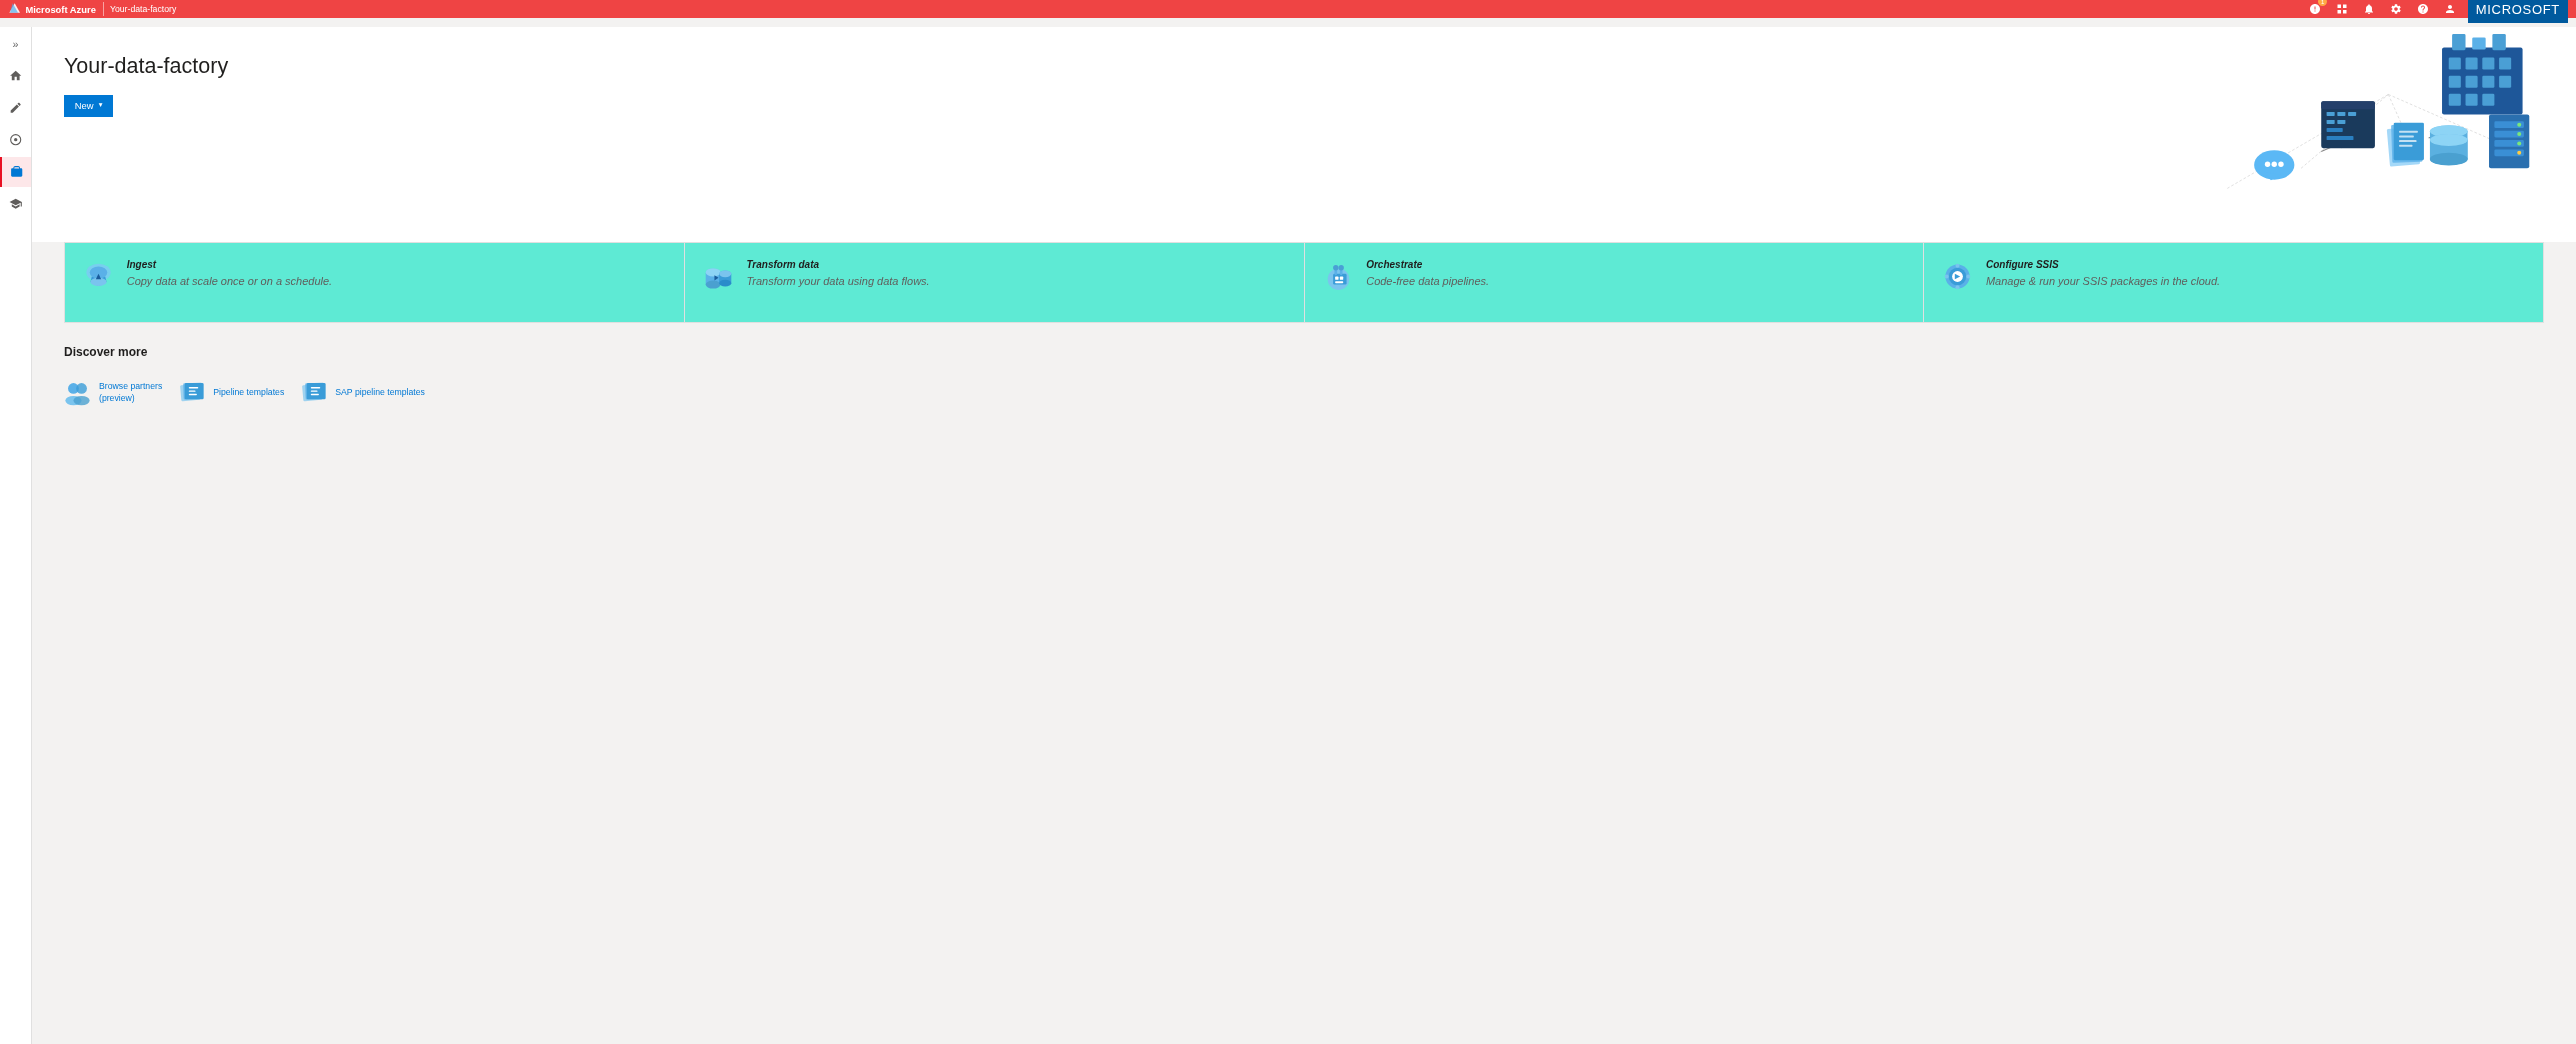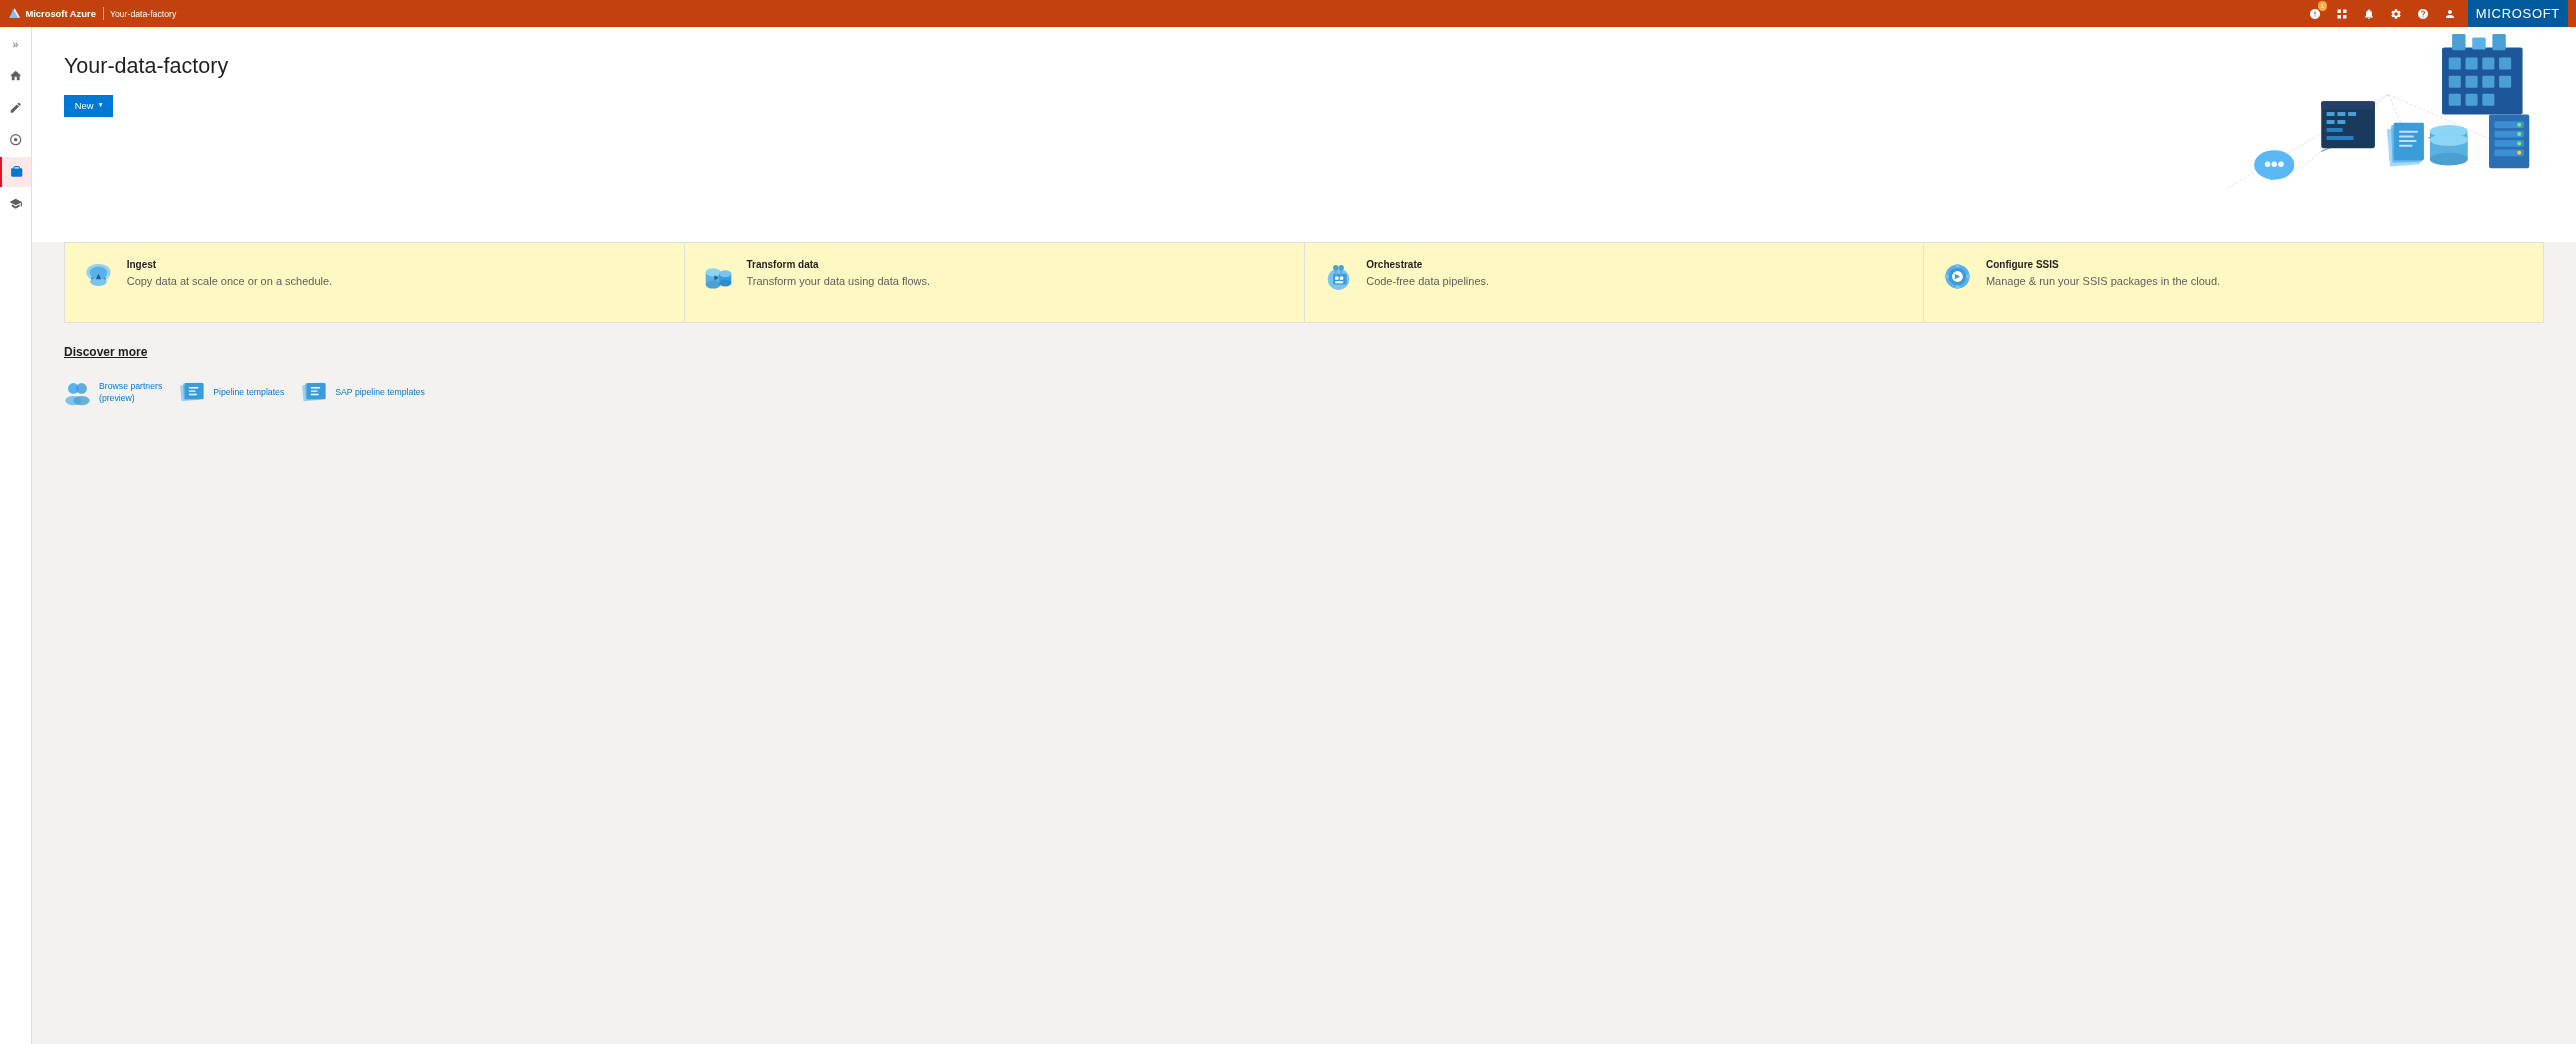--- a/index.html
+++ b/index.html
@@ -2,22 +2,22 @@
 <html style="font-size:10.7px"><head>
   <meta charset="utf-8">
   <style>
     * { margin: 0; padding: 0; box-sizing: border-box; }
     body { font-family: 'Segoe UI', Arial, sans-serif; background: #f3f2f1; overflow-x: hidden; }
 
     
     .topnav {
       display: flex;
       align-items: center;
-      background: #c2410c;
-      height: 27px;
+      background: #ef4444;
+      height: 18px;
       padding: 8px 8px;
       position: fixed;
       top: 0; left: 0; right: 0;
       z-index: 100;
     }
     .topnav-divider {
       width: 0.7px;
       height: 13.4px;
       background: rgba(255,255,255,0.5);
       margin: 0 6.7px;
@@ -153,29 +153,30 @@
     .cards-section {
       background: #f3f2f1;
       padding: 0 32px 0 32px;
     }
     .cards-row {
       display: flex;
       gap: 0;
       margin-bottom: 0;
     }
     .feature-card {
-      background: #fef9c3;
+      background: #5eead4;
       border: 0.7px solid #e0e0e0;
       padding: 16px 16px 19px 16px;
       display: flex;
       align-items: flex-start;
       gap: 10.7px;
       flex: 1;
       cursor: pointer;
       min-height: 81px;
+      font-style: italic;
     }
     .feature-card:not(:last-child) { border-right: none; }
     .card-icon {
       width: 35px;
       height: 35px;
       flex-shrink: 0;
     }
     .card-content {}
     .card-title {
       font-size: 10px;
@@ -192,21 +193,20 @@
     
     .discover-section {
       background: #f3f2f1;
       padding: 21.5px 32px 27px 32px;
     }
     .discover-title {
       font-size: 12px;
       font-weight: 600;
       color: #201f1e;
       margin-bottom: 16px;
-      text-decoration: underline;
     }
     .discover-items {
       display: flex;
       gap: 16px;
       margin-top: 20px;
     }
     .discover-item {
       display: flex;
       align-items: center;
       gap: 8px;

